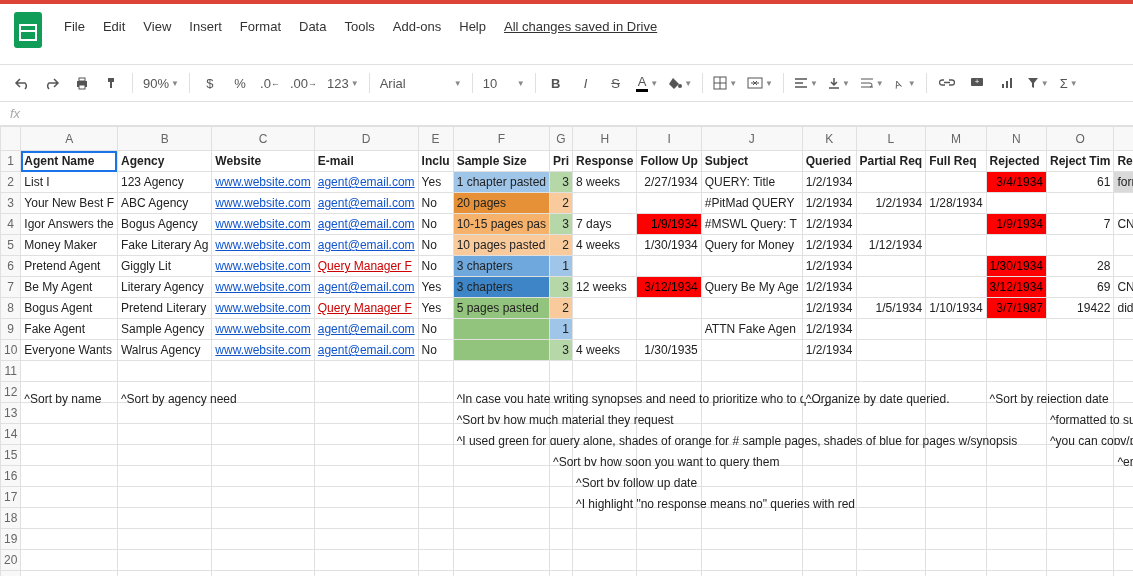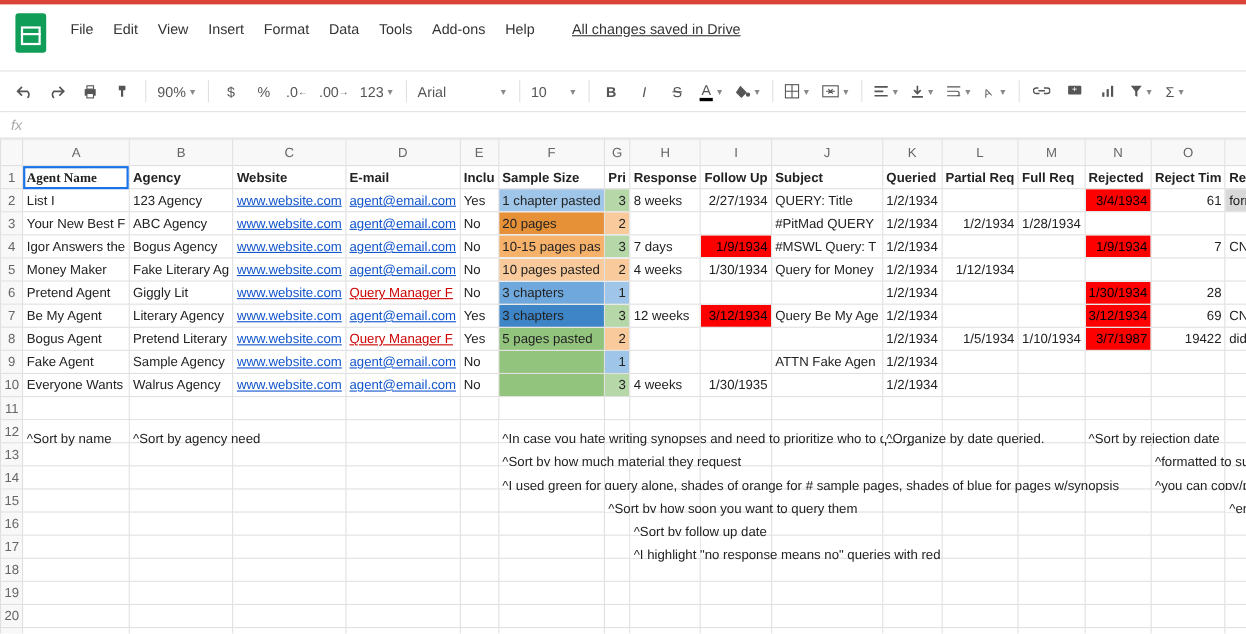--- a/index.html
+++ b/index.html
@@ -9,35 +9,35 @@
   .logo-box { width: 28px; height: 36px; background: #0f9d58; border-radius: 3px; position: relative; }
   .logo-box::after { content: ""; position: absolute; left: 5px; right: 5px; top: 12px; bottom: 7px; border: 2px solid #fff; }
   .logo-box::before { content:""; position:absolute; left:5px; right:5px; top:18px; height:2px; background:#fff;}
   .title-area { flex: 1; }
   .doc-title-row { display: flex; align-items: center; height: 24px; }
   .doc-title { font-size: 18px; color: #444; padding: 0 4px; }
   .star-icon { color: #ccc; font-size: 16px; margin: 0 6px; }
   .folder-icon { color: #888; font-size: 16px; }
   .menubar { display: flex; gap: 2px; height: 28px; align-items: center; margin-top: 4px; }
   .menubar span { padding: 4px 8px; color: #333; font-size: 13px; cursor: pointer; }
-  .drive-status { color: #777; text-decoration: underline; margin-left: 16px; }
+  .drive-status { color: #777; text-decoration: underline; }
   .redbar { position: absolute; top:0; left:0; right:0; height:4px; background:#db4437; }
   .toolbar { height: 38px; border-top: 1px solid #e0e0e0; border-bottom: 1px solid #e0e0e0; display: flex; align-items: center; padding: 0 8px; gap: 2px; }
   .tbtn { min-width: 28px; height: 26px; display: inline-flex; align-items: center; justify-content: center; color: #555; font-size: 13px; padding: 0 4px; cursor: pointer; border-radius:2px; }
   .sep { width: 1px; height: 20px; background: #e0e0e0; margin: 0 4px; }
   .dropdown-ind { font-size: 8px; margin-left: 2px; color:#888;}
   .fx-row { height: 24px; border-bottom: 1px solid #e0e0e0; display: flex; align-items: center; padding-left: 10px; color: #aaa; font-style: italic; font-size: 13px; }
   .grid-wrap { position: relative; overflow: hidden; }
   table { border-collapse: collapse; table-layout: fixed; }
   th, td { border: 1px solid #e0e0e0; height: 21px; font-size: 12px; padding: 0 3px; white-space: nowrap; overflow: hidden; text-align: left; background:#fff;}
   .colhead { background: #f8f8f8; text-align: center; color: #666; font-weight: normal; height: 24px;}
   .rowhead { background: #f8f8f8; text-align: center; color: #666; width: 32px; font-size:12px;}
   .corner { background: #f8f8f8; width:32px;}
   .hdr { font-weight: bold; }
-  .sel { outline: 2px solid #1a73e8; outline-offset: -2px; font-family: Liberation Serif, serif; }
+  .sel { outline: 2px solid #1a73e8; outline-offset: -2px; }
   .link { color: #1155cc; text-decoration: underline; }
   .rlink { color: #cc0000; text-decoration: underline; }
   .num { text-align: right; }
   .bg-lgreen { background:#b6d7a8;}
   .bg-green { background:#93c47d;}
   .bg-blue1 { background:#9fc5e8;}
   .bg-blue2 { background:#6fa8dc;}
   .bg-blue3 { background:#3d85c6; }
   .bg-or1 { background:#f9cb9c;}
   .bg-or2 { background:#f6b26b;}

